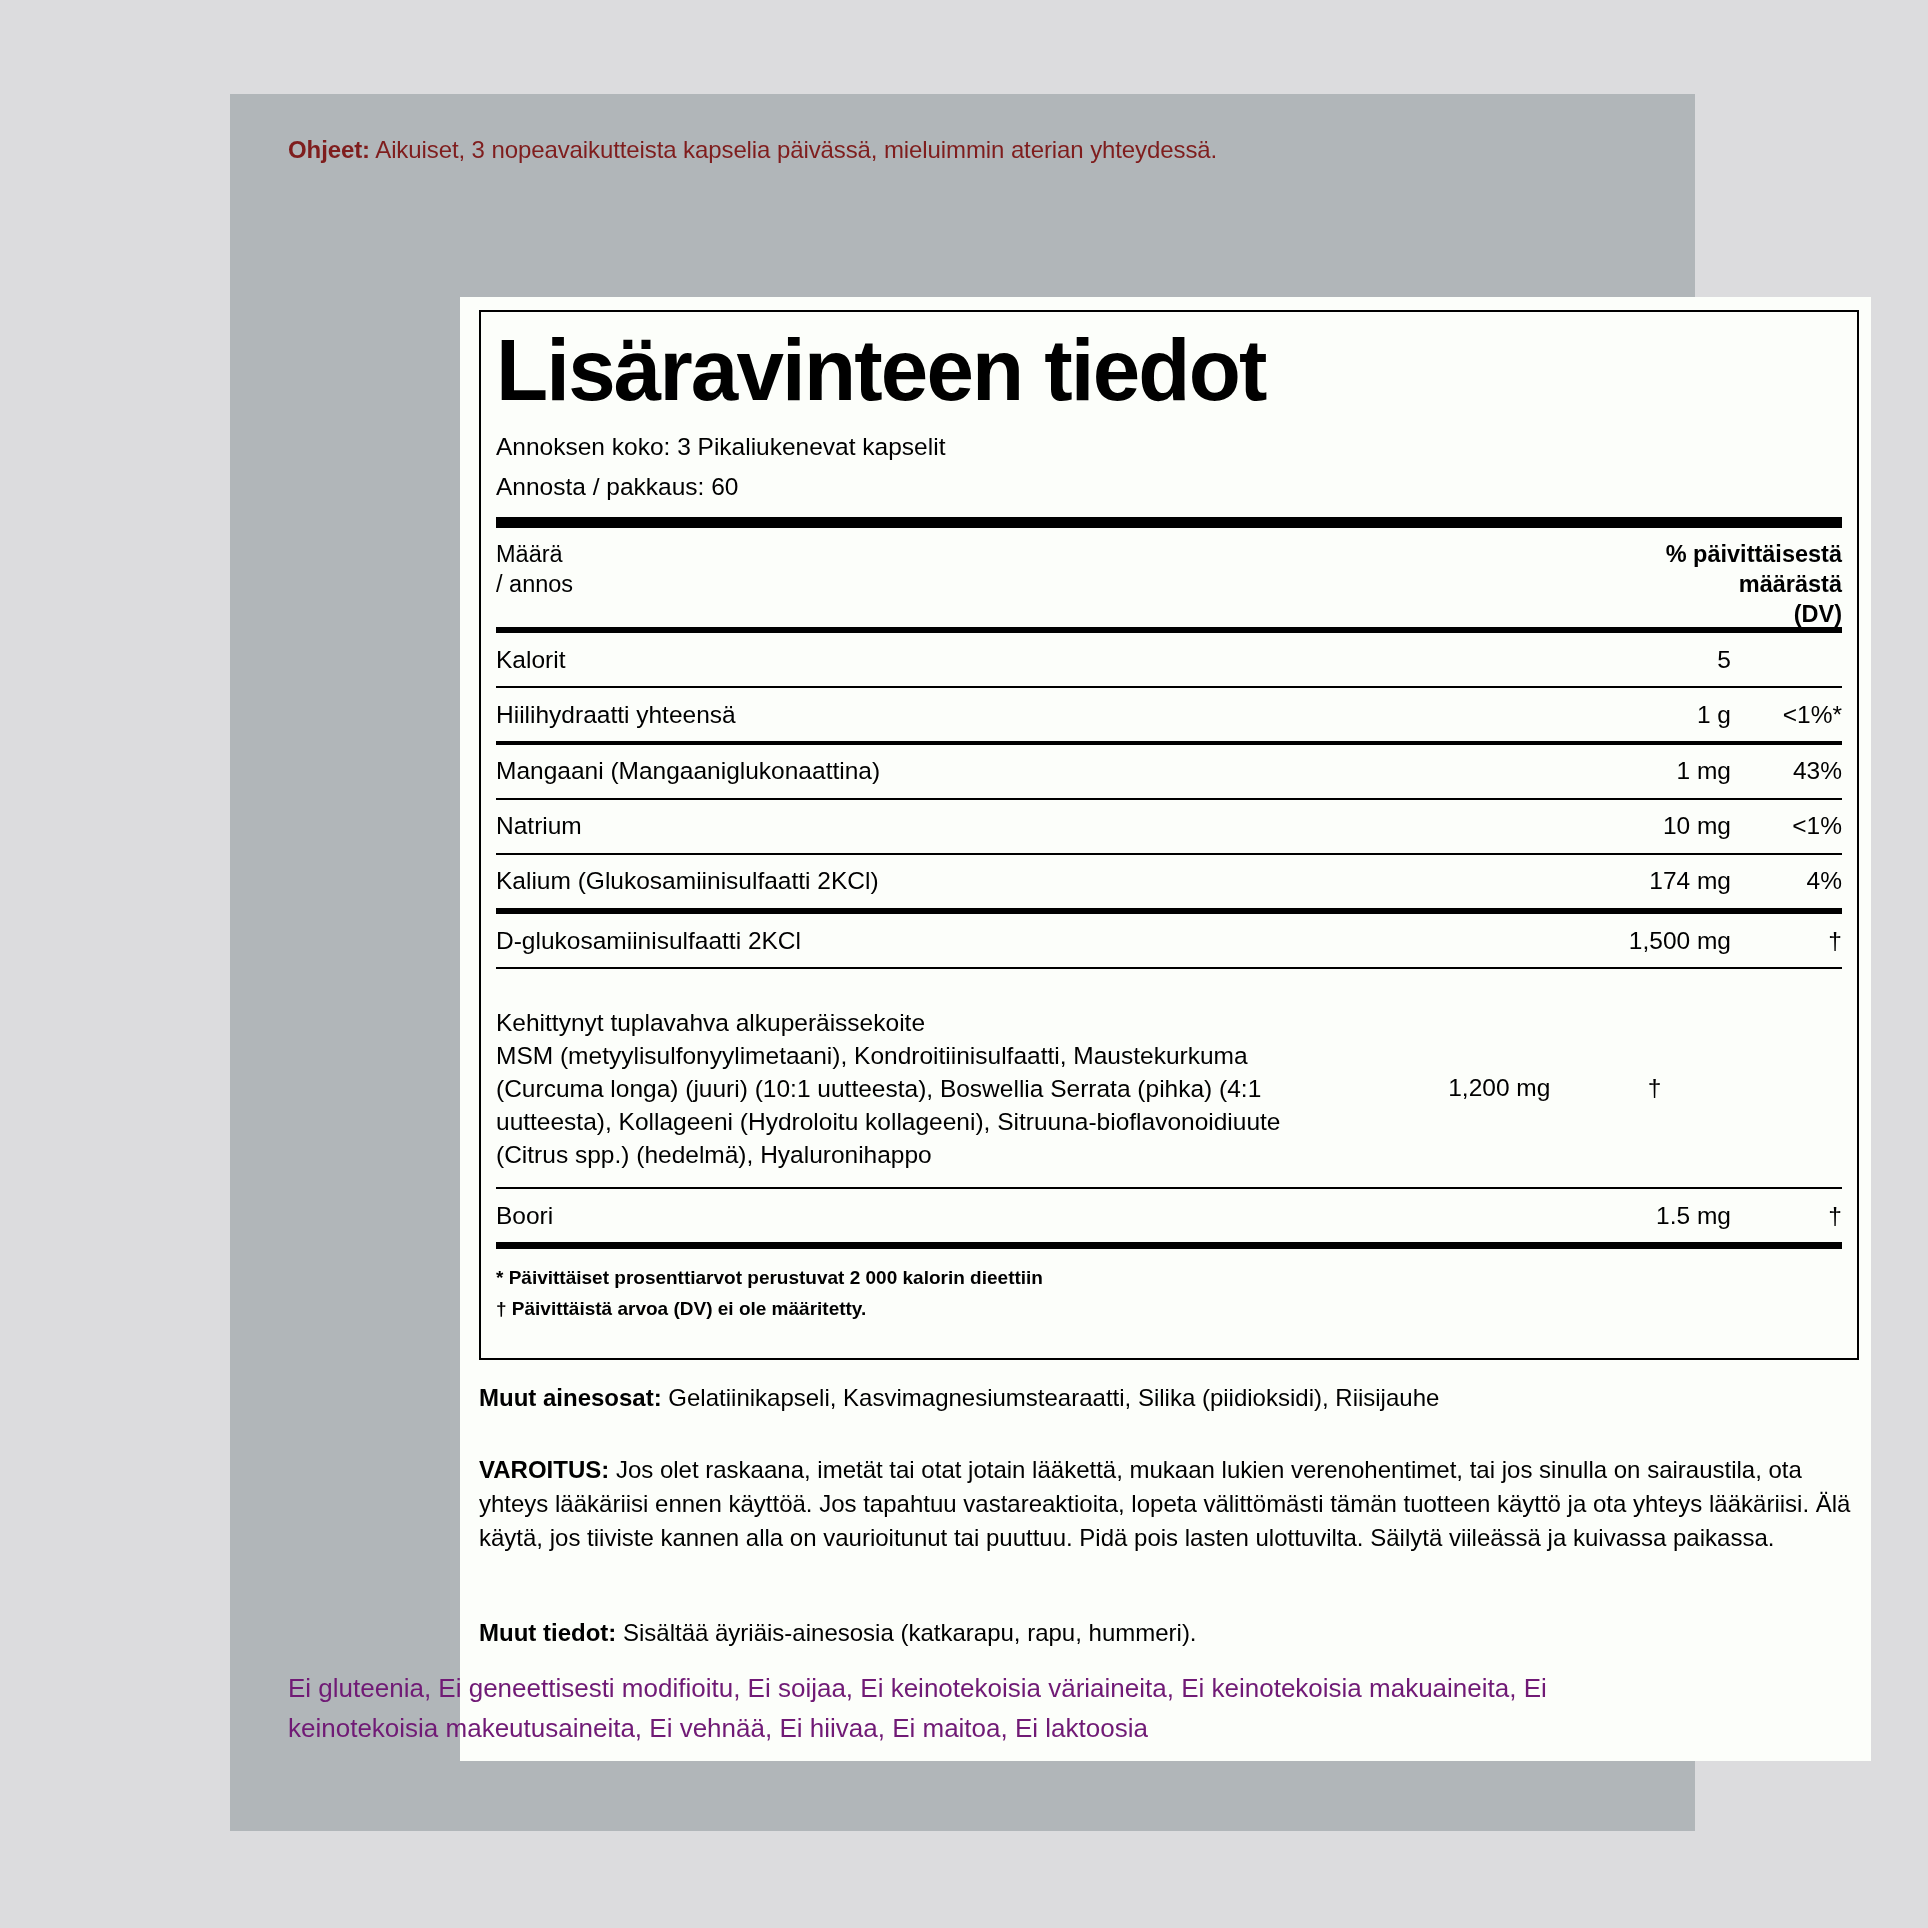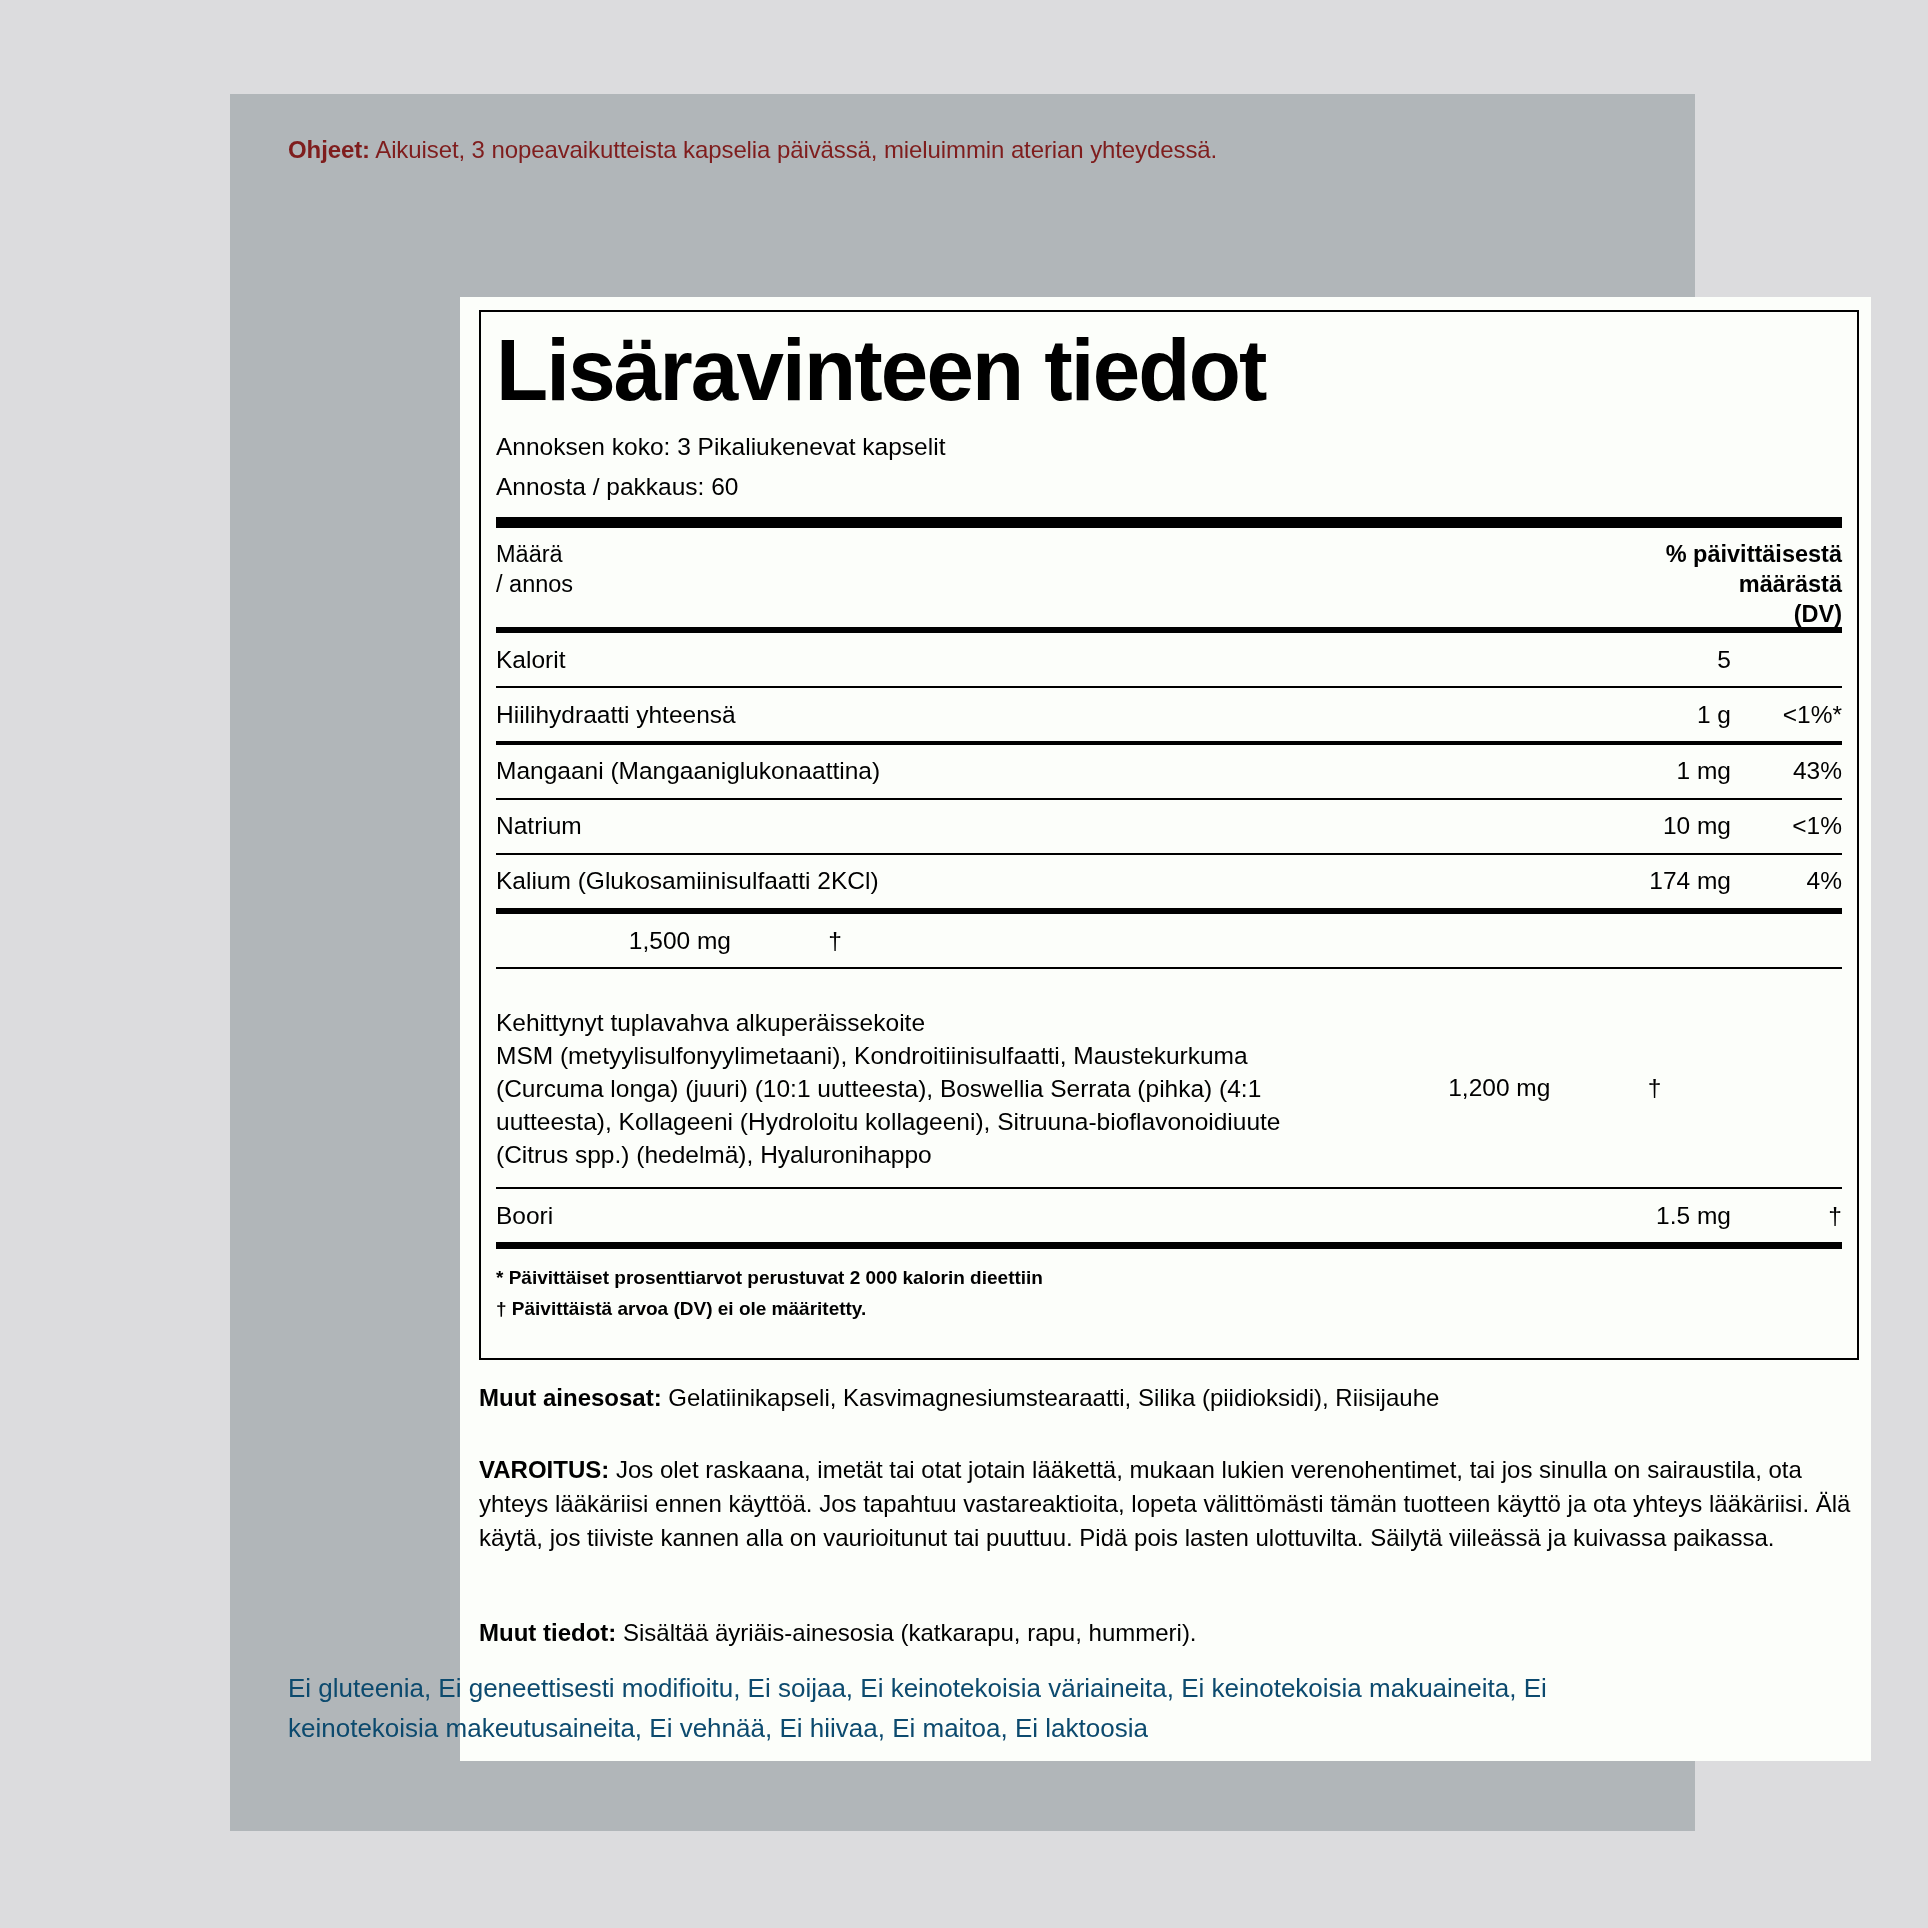--- a/index.html
+++ b/index.html
@@ -191,21 +191,21 @@
   .bold-lbl { font-weight: bold; }
 
   
   #free-from {
     position: absolute;
     left: 58px;
     top: 1574px;
     width: 1356px;
     font-size: 26px;
     line-height: 40px;
-    color: #0c4a6e;
+    color: #701a75;
   }
 </style>
 </head>
 <body>
 
 <div id="gray-panel">
 
   <div id="directions">
     <span class="lbl">Ohjeet:</span><span> Aikuiset, 3 nopeavaikutteista kapselia päivässä, mieluimmin aterian yhteydessä.</span>
   </div>
@@ -266,20 +266,21 @@
       <div class="rule-thin"></div>
 
       <div class="nrow">
         <div class="name">Kalium (Glukosamiinisulfaatti 2KCl)</div>
         <div class="amount">174 mg</div>
         <div class="dv">4%</div>
       </div>
       <div class="rule-med"></div>
 
       <div class="nrow">
+        <div class="name">D-glukosamiinisulfaatti 2KCl</div>
         <div class="amount">1,500 mg</div>
         <div class="dv">†</div>
       </div>
       <div class="rule-thin"></div>
 
       <div class="nrow blend">
         <div class="name" style="white-space: pre-line;">Kehittynyt tuplavahva alkuperäissekoite
 MSM (metyylisulfonyylimetaani), Kondroitiinisulfaatti, Maustekurkuma (Curcuma longa) (juuri) (10:1 uutteesta), Boswellia Serrata (pihka) (4:1 uutteesta), Kollageeni (Hydroloitu kollageeni), Sitruuna-bioflavonoidiuute (Citrus spp.) (hedelmä), Hyaluronihappo</div>
         <div class="amount">1,200 mg</div>
         <div class="dv">†</div>

